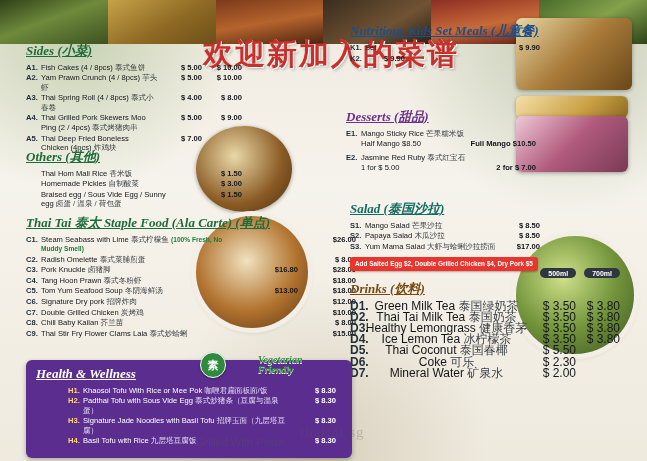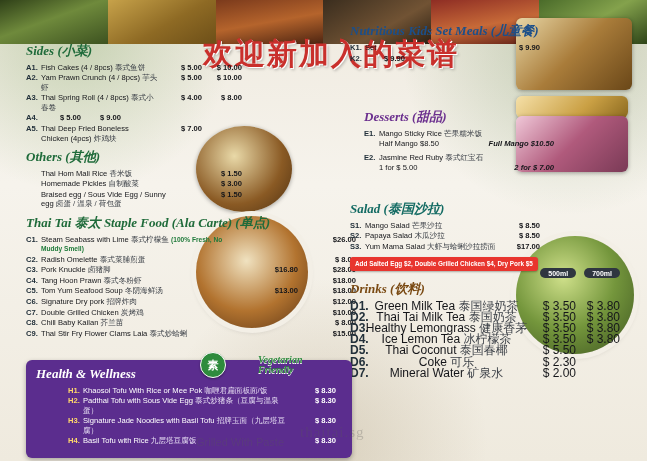--- a/index.html
+++ b/index.html
@@ -49,49 +49,49 @@
     text-align:center;font-size:30px;font-weight:bold;color:#c9302c;
     letter-spacing:2px;text-shadow:1px 1px 0 #fff, 2px 2px 3px rgba(0,0,0,.25);
     font-family:Liberation Sans, sans-serif;
   }
 
   
   .sec{position:absolute;}
   .sec-title{
     font-family:"Liberation Serif", serif;
     font-style:italic;font-weight:bold;color:#1f6b3a;
-    font-size:13px;margin-bottom:2px;white-space:nowrap;
+    font-size:13px;margin-bottom:2px;white-space:nowrap;text-decoration:underline;
   }
   .sec-title.purple{color:#6b2f8e;}
   .sec-title.blue{color:#1b4f8a;}
   .sec-title.teal{color:#136b63;}
   .sec-title.brown{color:#7a4a13;}
   .rows{display:block;}
   .row{display:flex;align-items:flex-start;font-size:7.6px;line-height:9.6px;color:#15161a;padding:0.5px 0;}
   .code{width:15px;flex:0 0 15px;font-weight:bold;color:#22303a;}
   .nm{flex:1 1 auto;padding-right:4px;}
   .cn{color:#3a3f46;}
   .note-green{color:#1f7a3a;font-weight:bold;font-size:6.6px;}
   .pr{flex:0 0 auto;text-align:right;white-space:nowrap;font-weight:bold;}
   .pr.w58{width:58px;}
   .pr.w40{width:40px;}
-  .pr.w70{width:70px;font-style:italic;}
+  .pr.w70{width:70px;}
 
   
   #sides{left:26px;top:42px;width:216px;}
   #others{left:26px;top:148px;width:216px;}
   #staple{left:26px;top:214px;width:330px;}
 
   
   #kids{left:350px;top:22px;width:190px;}
   #kids .row{line-height:10px;}
   .kid-sub{font-size:6.2px;color:#4a4f55;line-height:7.4px;}
 
   
-  #desserts{left:364px;top:108px;width:190px;}
+  #desserts{left:346px;top:108px;width:190px;}
   
   #salad{left:350px;top:200px;width:190px;}
 
   .badge{
     margin-top:4px;display:inline-block;background:#e8352e;color:#fff;
     font-size:6.4px;font-weight:bold;line-height:8.4px;padding:3px 5px;border-radius:3px;
     box-shadow:0 1px 2px rgba(0,0,0,.3);
   }
 
   
@@ -173,20 +173,21 @@
         <span class="pr w40">$ 10.00</span>
       </div>
       <div class="row">
         <span class="code">A3.</span>
         <span class="nm"><span>Thai Spring Roll (4 / 8pcs)</span> <span class="cn">泰式小春卷</span></span>
         <span class="pr w40">$ 4.00</span>
         <span class="pr w40">$ 8.00</span>
       </div>
       <div class="row">
         <span class="code">A4.</span>
+        <span class="nm"><span>Thai Grilled Pork Skewers Moo Ping (2 / 4pcs)</span> <span class="cn">泰式烤猪肉串</span></span>
         <span class="pr w40">$ 5.00</span>
         <span class="pr w40">$ 9.00</span>
       </div>
       <div class="row">
         <span class="code">A5.</span>
         <span class="nm"><span>Thai Deep Fried Boneless Chicken (4pcs)</span> <span class="cn">炸鸡块</span></span>
         <span class="pr w40">$ 7.00</span>
         <span class="pr w40"></span>
       </div>
     </div>

